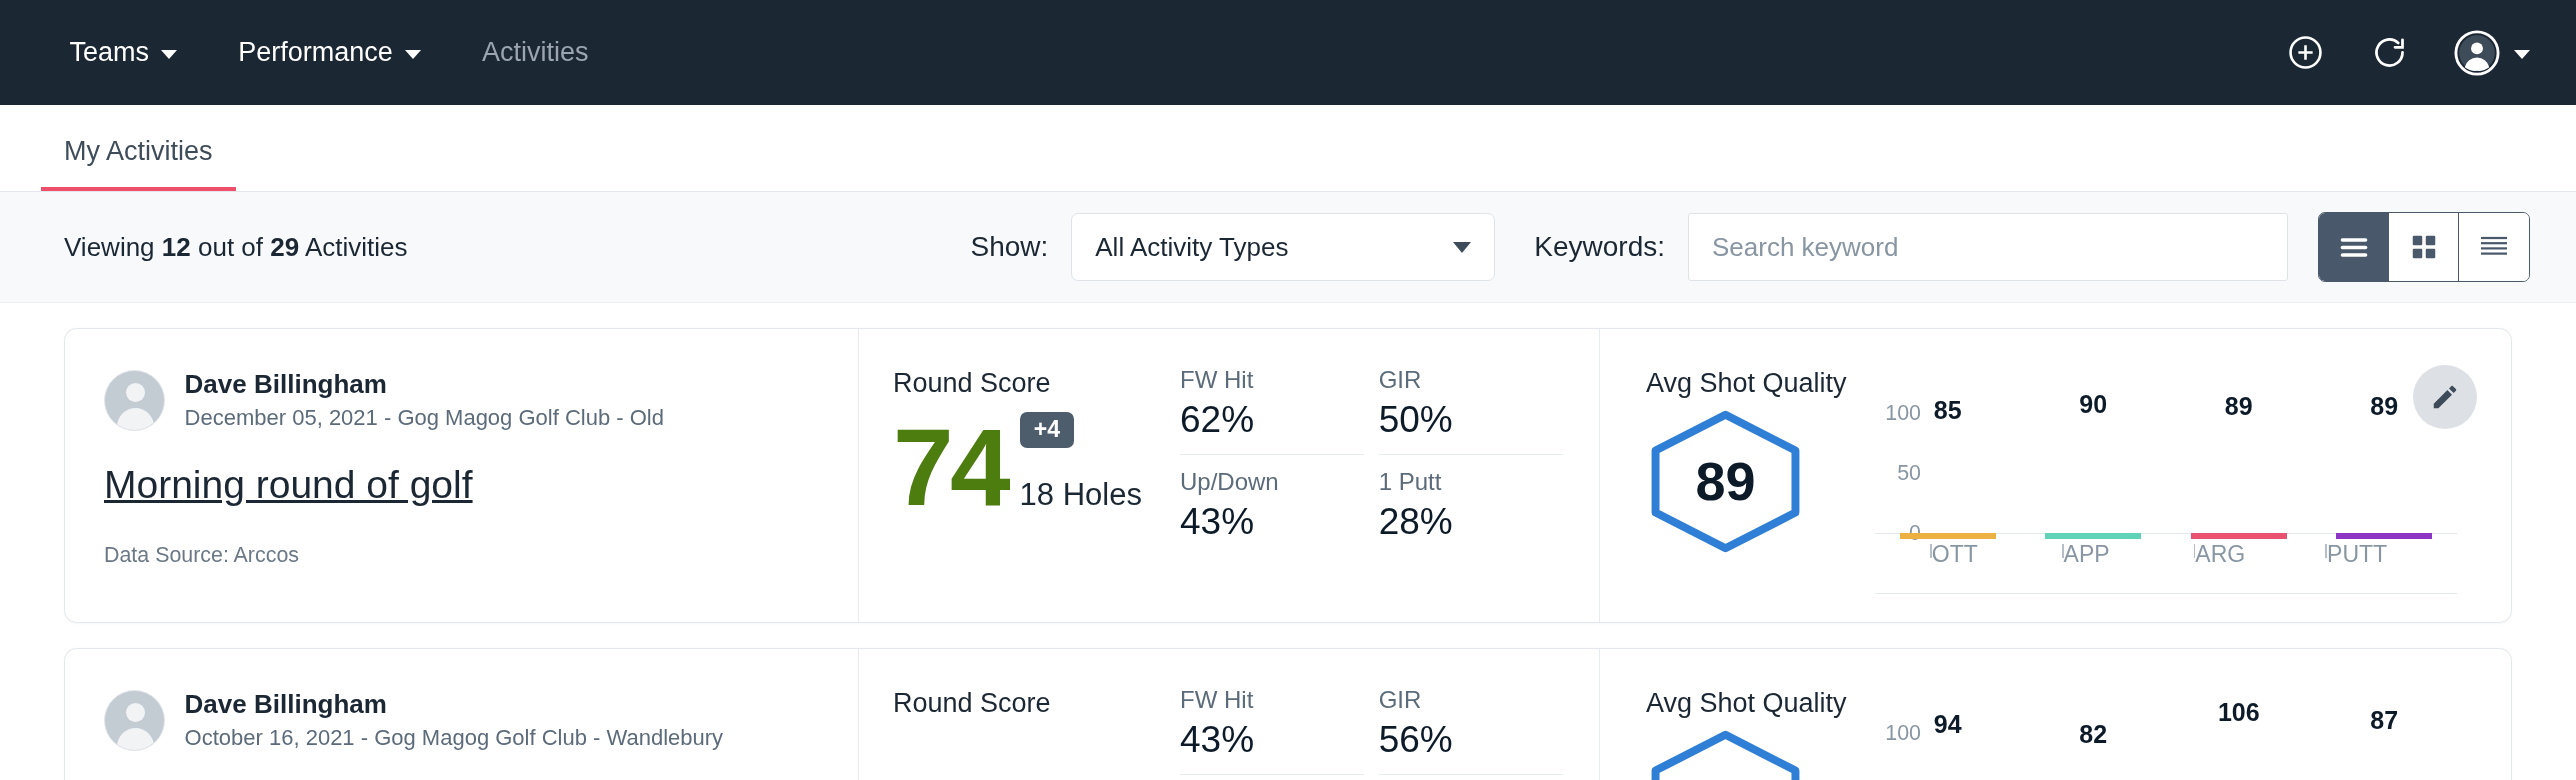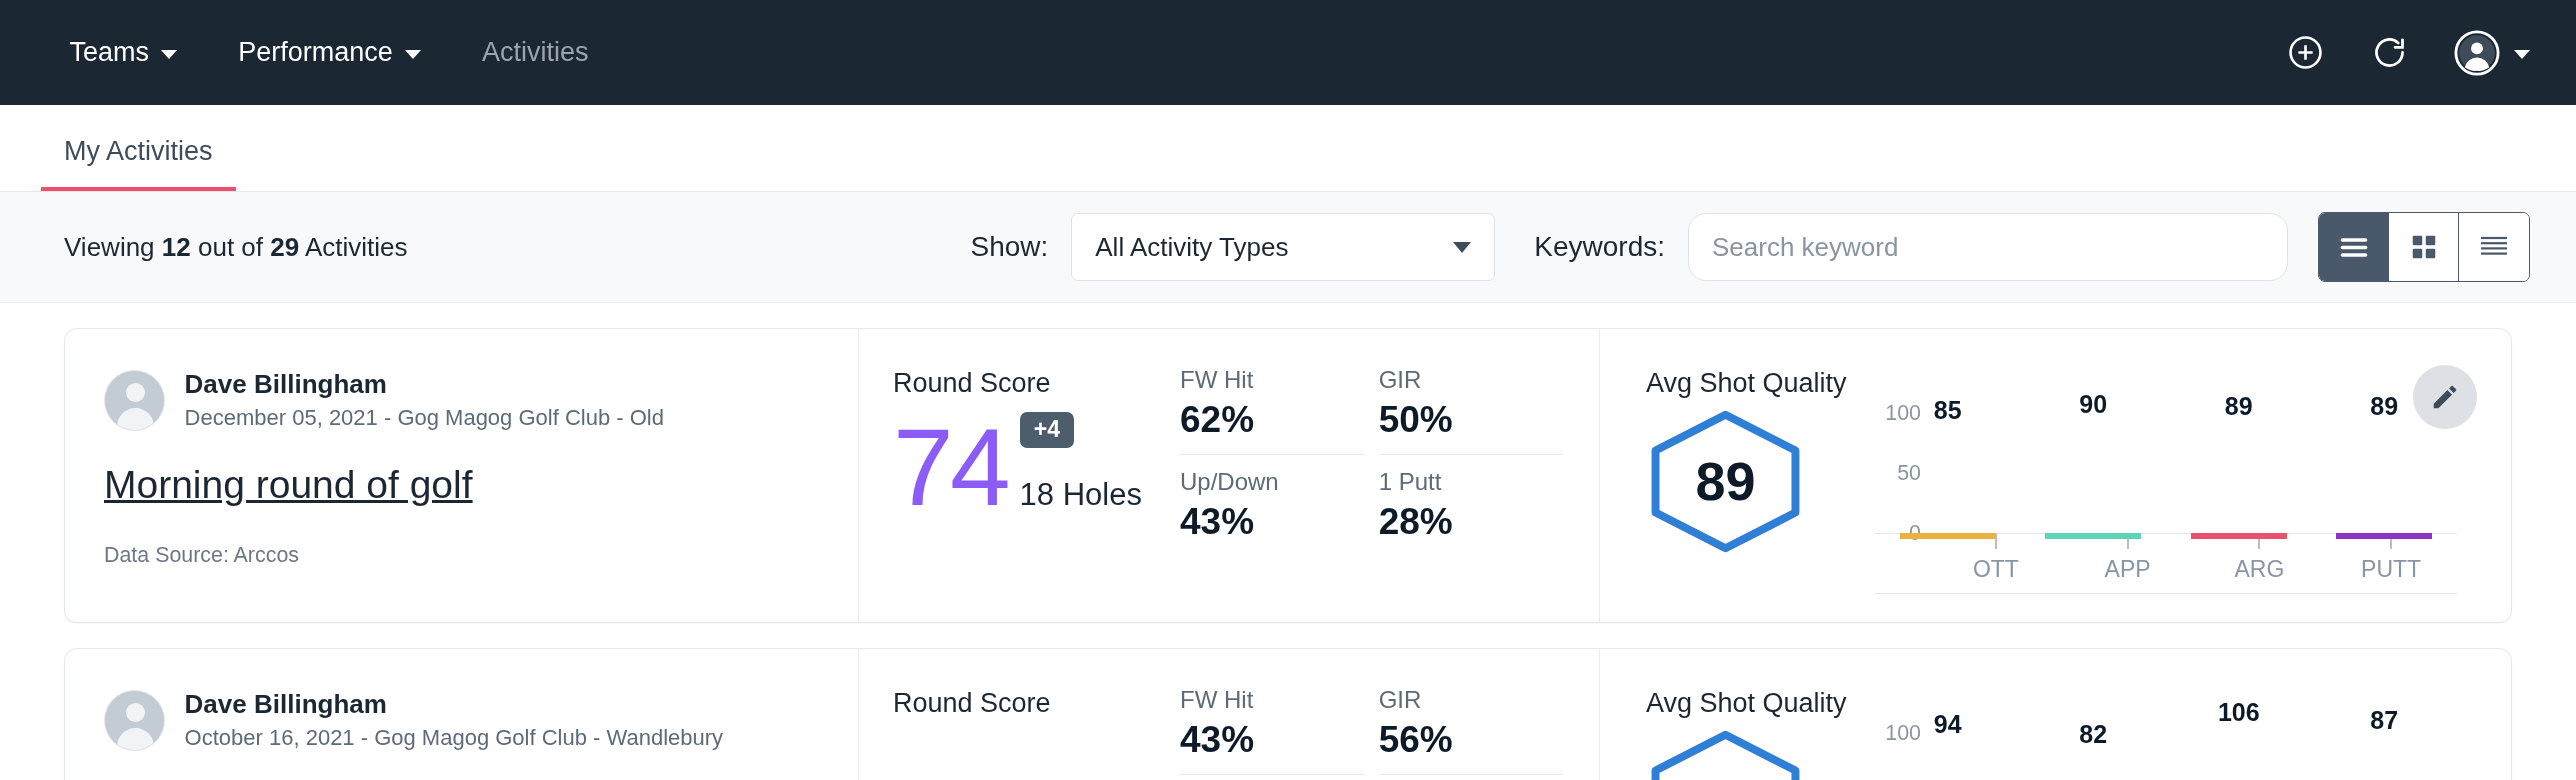--- a/index.html
+++ b/index.html
@@ -95,21 +95,21 @@
   .select-chev {
     width: 0; height: 0;
     border-left: 9.8px solid transparent;
     border-right: 9.8px solid transparent;
     border-top: 11.6px solid #3e4c59;
   }
   .search {
     width: 600px; height: 68px;
     background: #ffffff;
     border: 0.9px solid #dfe3e8;
-    border-radius: 18px;
+    border-radius: 3px;
     display: flex;
     align-items: center;
     padding: 7px 23px;
     cursor: text;
   }
   .search input {
     border: none; outline: none; width: 100%;
     font-size: 26px; color: #1b2733;
     font-family: "Liberation Sans", sans-serif;
     background: transparent;
@@ -175,21 +175,21 @@
   .card-title { font-size: 39px; color: #1b2733; margin-top: 30px; text-decoration: underline; }
   .card-src { font-size: 21.4px; color: #6b7885; margin-top: 36px; }
 
   .col-score {
     width: 321px;
     padding: 39px 0 32px 34px;
   }
   .col-label { font-size: 27px; color: #1b2733; }
   .score-row { display: flex; align-items: flex-end; margin-top: 12.5px; }
   .score-big {
-    font-size: 109px; font-weight: 400; color: #8b5cf6;
+    font-size: 109px; font-weight: 700; color: #4d7c0f;
     line-height: .9; letter-spacing: -3.6px;
   }
   .score-side { display: flex; flex-direction: column; justify-content: space-between; margin-left: 12.5px; height: 105px; }
   .badge {
     background: #4e5d6c; color: #ffffff;
     font-size: 23px; font-weight: 700;
     border-radius: 7.1px; padding: 4.5px 14.3px;
     align-self: flex-start;
   }
   .holes { font-size: 31px; color: #1b2733; margin-bottom: 3.6px; }
@@ -200,21 +200,21 @@
     display: grid;
     grid-template-columns: 1fr 1fr;
     grid-template-rows: auto auto;
     column-gap: 14.3px;
     align-content: start;
     border-right: 0.9px solid #e9ecef;
   }
   .stat { padding-bottom: 16px; }
   .stat.top { border-bottom: 0.9px solid #e9ecef; margin-bottom: 13px; padding-bottom: 12.5px; }
   .stat-k { font-size: 24px; color: #5c6b7a; }
-  .stat-v { font-size: 37px; font-weight: 700; color: #0d1b29; margin-top: 5.4px; }
+  .stat-v { font-size: 37px; font-weight: 400; color: #0d1b29; margin-top: 5.4px; }
 
   .col-quality {
     flex: 1;
     padding: 39px 54px 32px 46px;
     display: flex;
     flex-direction: column;
   }
   .q-body { display: flex; align-items: flex-start; margin-top: 10.7px; flex: 1; }
   .hex {
     width: 159px; height: 143px;
@@ -233,21 +233,21 @@
   }
   .ytick { position: absolute; right: 9px; font-size: 21.4px; color: #8895a2; transform: translateY(-50%); }
   .plot { flex: 1; position: relative; height: 120px; border-bottom: 1.8px solid #9aa5b1; }
   .gridline { position: absolute; left: 0; right: 0; height: 0.9px; background: #e4e7eb; }
   .bars { position: absolute; inset: 0; display: flex; align-items: flex-end; }
   .barcell { flex: 1; display: flex; flex-direction: column; align-items: center; height: 100%; justify-content: flex-end; position: relative; }
   .barval { position: absolute; font-size: 25px; font-weight: 700; color: #0d1b29; }
   .bar { width: 96px; background: #eef0f1; position: relative; }
   .bar-cap { position: absolute; top: 0; left: 0; right: 0; height: 5.4px; }
   .xaxis { display: flex; margin-left: 55px; }
-  .xcell { flex: 1; display: flex; flex-direction: column; align-items: center; }
+  .xcell { flex: 1; display: flex; flex-direction: row; align-items: center; }
   .xtick { width: 1.8px; height: 14.3px; background: #b6bfc8; }
   .xlabel { font-size: 23px; color: #8895a2; margin-top: 7.1px; }
 
   .edit-btn {
     position: absolute;
     top: 36px; right: 34px;
     width: 64px; height: 64px;
     border-radius: 50%;
     background: #dde1e5;
     display: flex; align-items: center; justify-content: center;

